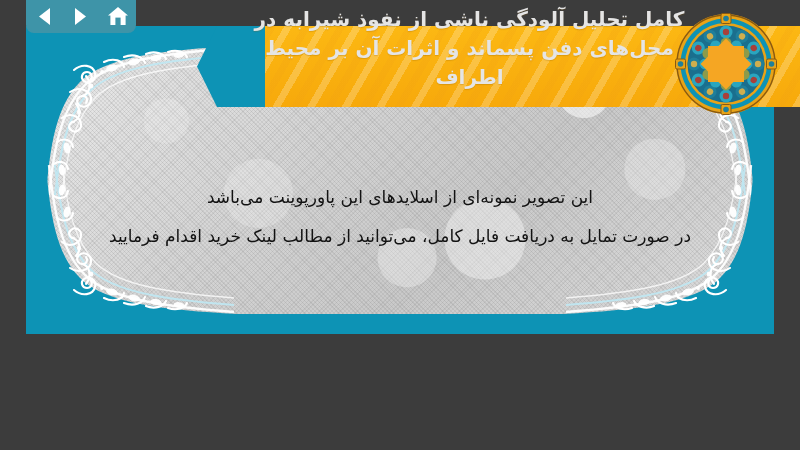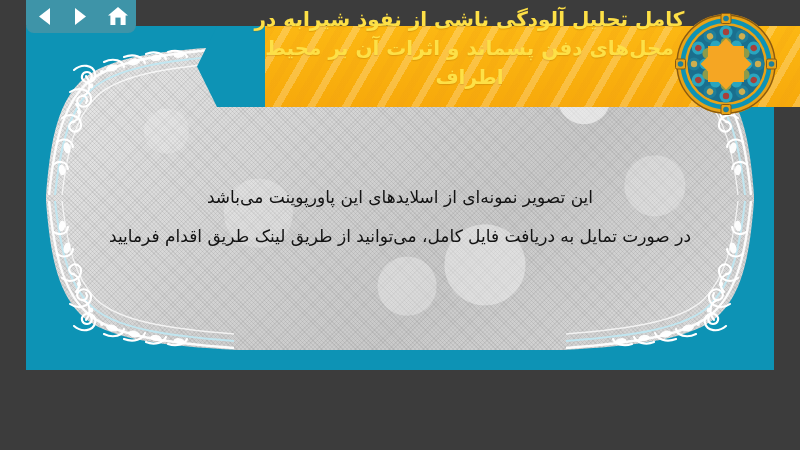--- a/index.html
+++ b/index.html
@@ -36,21 +36,21 @@
     width:26px; height:24px;
     display:flex; align-items:center; justify-content:center;
     cursor:pointer;
   }
   .navbtn svg { display:block; }
 
   
   .slide {
     position:absolute;
     left:26px; top:26px;
-    width:748px; height:344px;
+    width:748px; height:308px;
     background:#0d93b5;
     overflow:hidden;
     z-index:10;
   }
 
   
   .canvas {
     position:absolute;
     left:20px; top:20px;
     right:20px; bottom:20px;
@@ -104,21 +104,21 @@
     width:70px; height:81px;
   }
   .banner-tail svg { display:block; }
 
   .title {
     position:absolute;
     left:197px; top:5px;
     width:545px;
     text-align:center;
     direction:rtl;
-    color:#fde047;
+    color:#e5e5e5;
     font-size:20px;
     font-weight:bold;
     line-height:29px;
     letter-spacing:0px;
     z-index:45;
     white-space:pre-line;
     text-shadow:0 1px 1px rgba(140,90,0,0.25);
   }
 
   
@@ -305,21 +305,21 @@
             <ellipse cx="16" cy="124" rx="3.2" ry="5.4" transform="rotate(-10 16 124)"></ellipse>
             <circle cx="45" cy="40" r="2.4"></circle>
             <circle cx="33" cy="66" r="2.2"></circle>
             <circle cx="56" cy="26" r="1.9"></circle>
           </g>
         </svg>
       </div>
 
       <div class="body-text">
         <span class="body-line">این تصویر نمونه‌ای از اسلایدهای این پاورپوینت می‌باشد</span>
-        <span class="body-line">در صورت تمایل به دریافت فایل کامل، می‌توانید از طریق لینک طریق اقدام فرمایید</span>
+        <span class="body-line">در صورت تمایل به دریافت فایل کامل، می‌توانید از مطالب لینک خرید اقدام فرمایید</span>
       </div>
 
     </div>
   </div>
 
   <div class="banner-wrap">
     <div class="banner-tail">
       <svg width="70" height="81" viewBox="0 0 70 81">
         <path d="M70,0 L20,0 L0,40.5 L20,81 L70,81 Z" fill="#0d93b5"></path>
       </svg>

